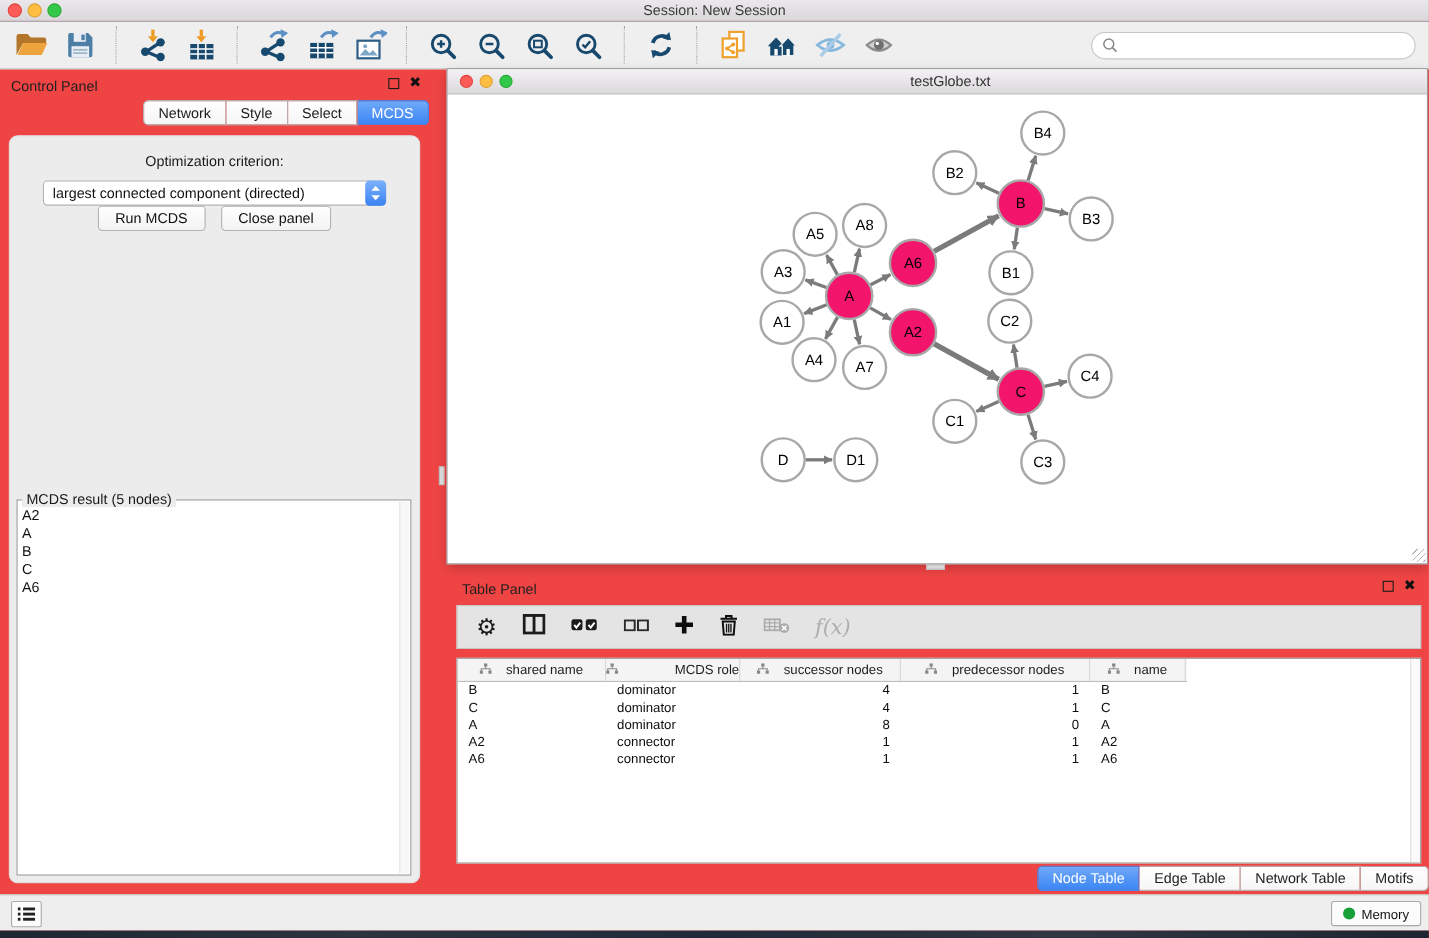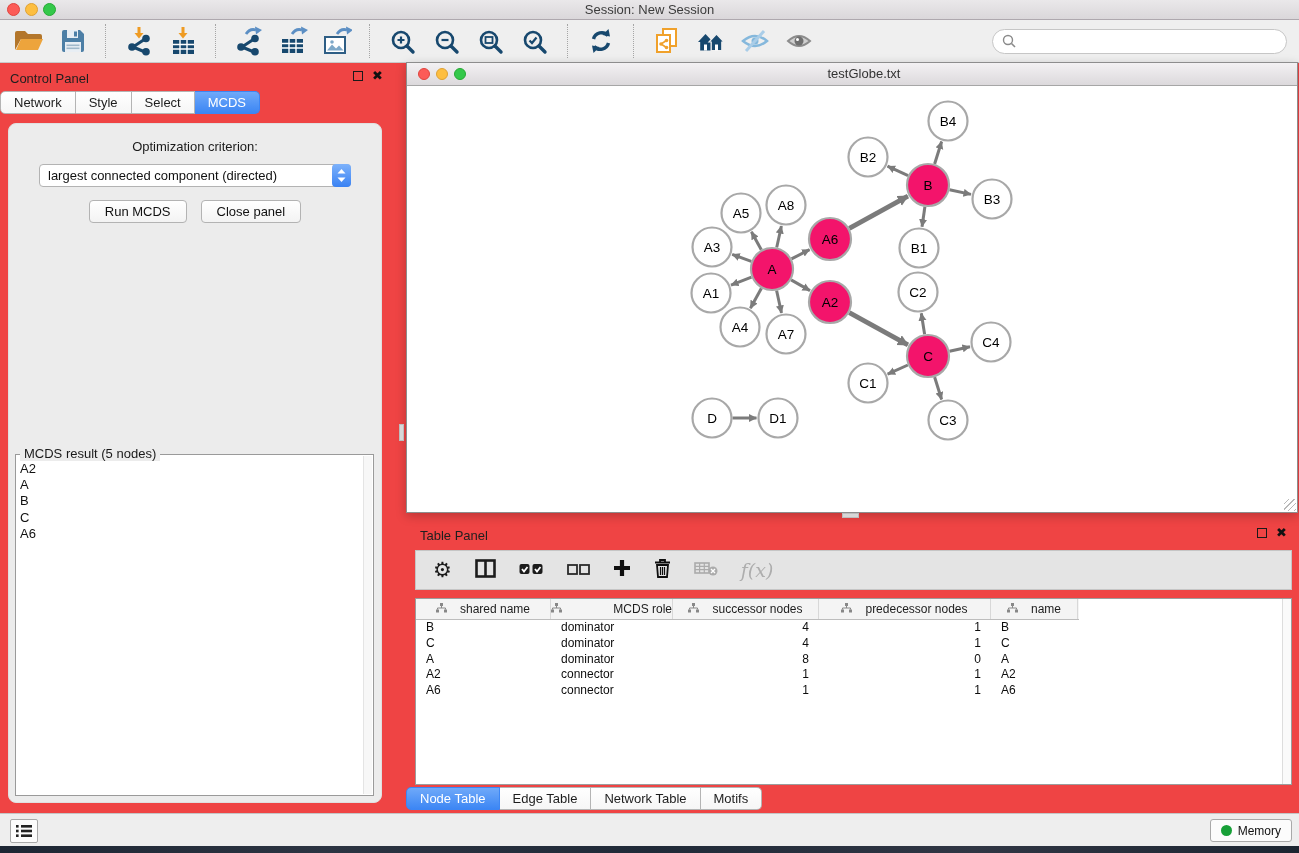--- a/index.html
+++ b/index.html
@@ -25,35 +25,35 @@
     border:1px solid #c6c6c6; border-radius:13px; display:flex; align-items:center; padding:0 9px; }
   .search input { border:none; outline:none; flex:1; font-size:13px; background:transparent; margin-left:5px; }
 
   
   .control-panel { position:absolute; left:0; top:63px; width:390px; height:750px; }
   .panel-head { position:relative; height:28px; }
   .panel-title { position:absolute; left:10px; top:8px; font-size:13px; color:#1f1f1f; }
   .win-icons { position:absolute; right:7px; top:8px; display:flex; gap:9px; align-items:center; }
   .float-box { width:10px; height:10px; border:1.6px solid #1a1a1a; background:transparent; }
   .close-x { font-size:13px; font-weight:700; color:#111; line-height:10px; font-family:"DejaVu Sans",sans-serif; }
-  .seg { display:flex; justify-content:flex-start; }
+  .seg { display:flex; justify-content:flex-end; }
   .seg .tab { border:1px solid #b4b4b4; border-left:none; background:linear-gradient(#ffffff,#f6f6f6);
     padding:3px 13px; font-size:13px; color:#1d1d1d; cursor:default; }
   .seg .tab:first-child { border-left:1px solid #b4b4b4; border-radius:5px 0 0 5px; }
   .seg .tab:last-child { border-radius:0 5px 5px 0; }
   .seg .tab.sel { background:linear-gradient(#6fa9f9,#3c86f4); border-color:#3c86f4; color:#fff; }
   .cp-inner { position:absolute; left:8px; right:8px; top:60px; bottom:10px; background:#ececec;
     border:1px solid #e0e0e0; border-radius:8px; }
   .opt-label { text-align:center; margin-top:15px; font-size:13px; color:#1a1a1a; }
   .dropdown { width:312px; height:23px; margin:10px auto 0; background:#fff; border:1px solid #b3b3b3;
     border-radius:4px; display:flex; align-items:center; }
   .dd-val { flex:1; padding-left:8px; font-size:13px; color:#111; white-space:nowrap; overflow:hidden; }
   .dd-cap { width:19px; height:23px; margin:-1px -1px -1px 0; border-radius:4px;
     background:linear-gradient(#7db2fb,#3a82f3); display:flex; align-items:center; justify-content:center; }
-  .btn-row { display:flex; justify-content:center; gap:14px; margin-top:13px; }
+  .btn-row { display:flex; justify-content:center; gap:14px; }
   .btn { background:linear-gradient(#ffffff,#f3f3f3); border:1px solid #b3b3b3; border-radius:4px;
     padding:3px 15px; font-size:13px; color:#111; }
   .mcds-box { position:absolute; left:6px; right:7px; top:330px; bottom:6px;
     border:1px solid #9a9a9a; background:#fff; }
   .mcds-label { position:absolute; top:-9px; left:4px; background:#ececec; padding:0 4px;
     font-size:13px; color:#1a1a1a; white-space:nowrap; }
   .mcds-list { position:absolute; inset:6px 10px 2px 4px; overflow:hidden; }
   .mcds-item { font-size:13px; line-height:16.2px; color:#111; }
   .mcds-track { position:absolute; right:1px; top:1px; bottom:1px; width:9px; background:#f7f7f7;
     border-left:1px solid #e4e4e4; }

